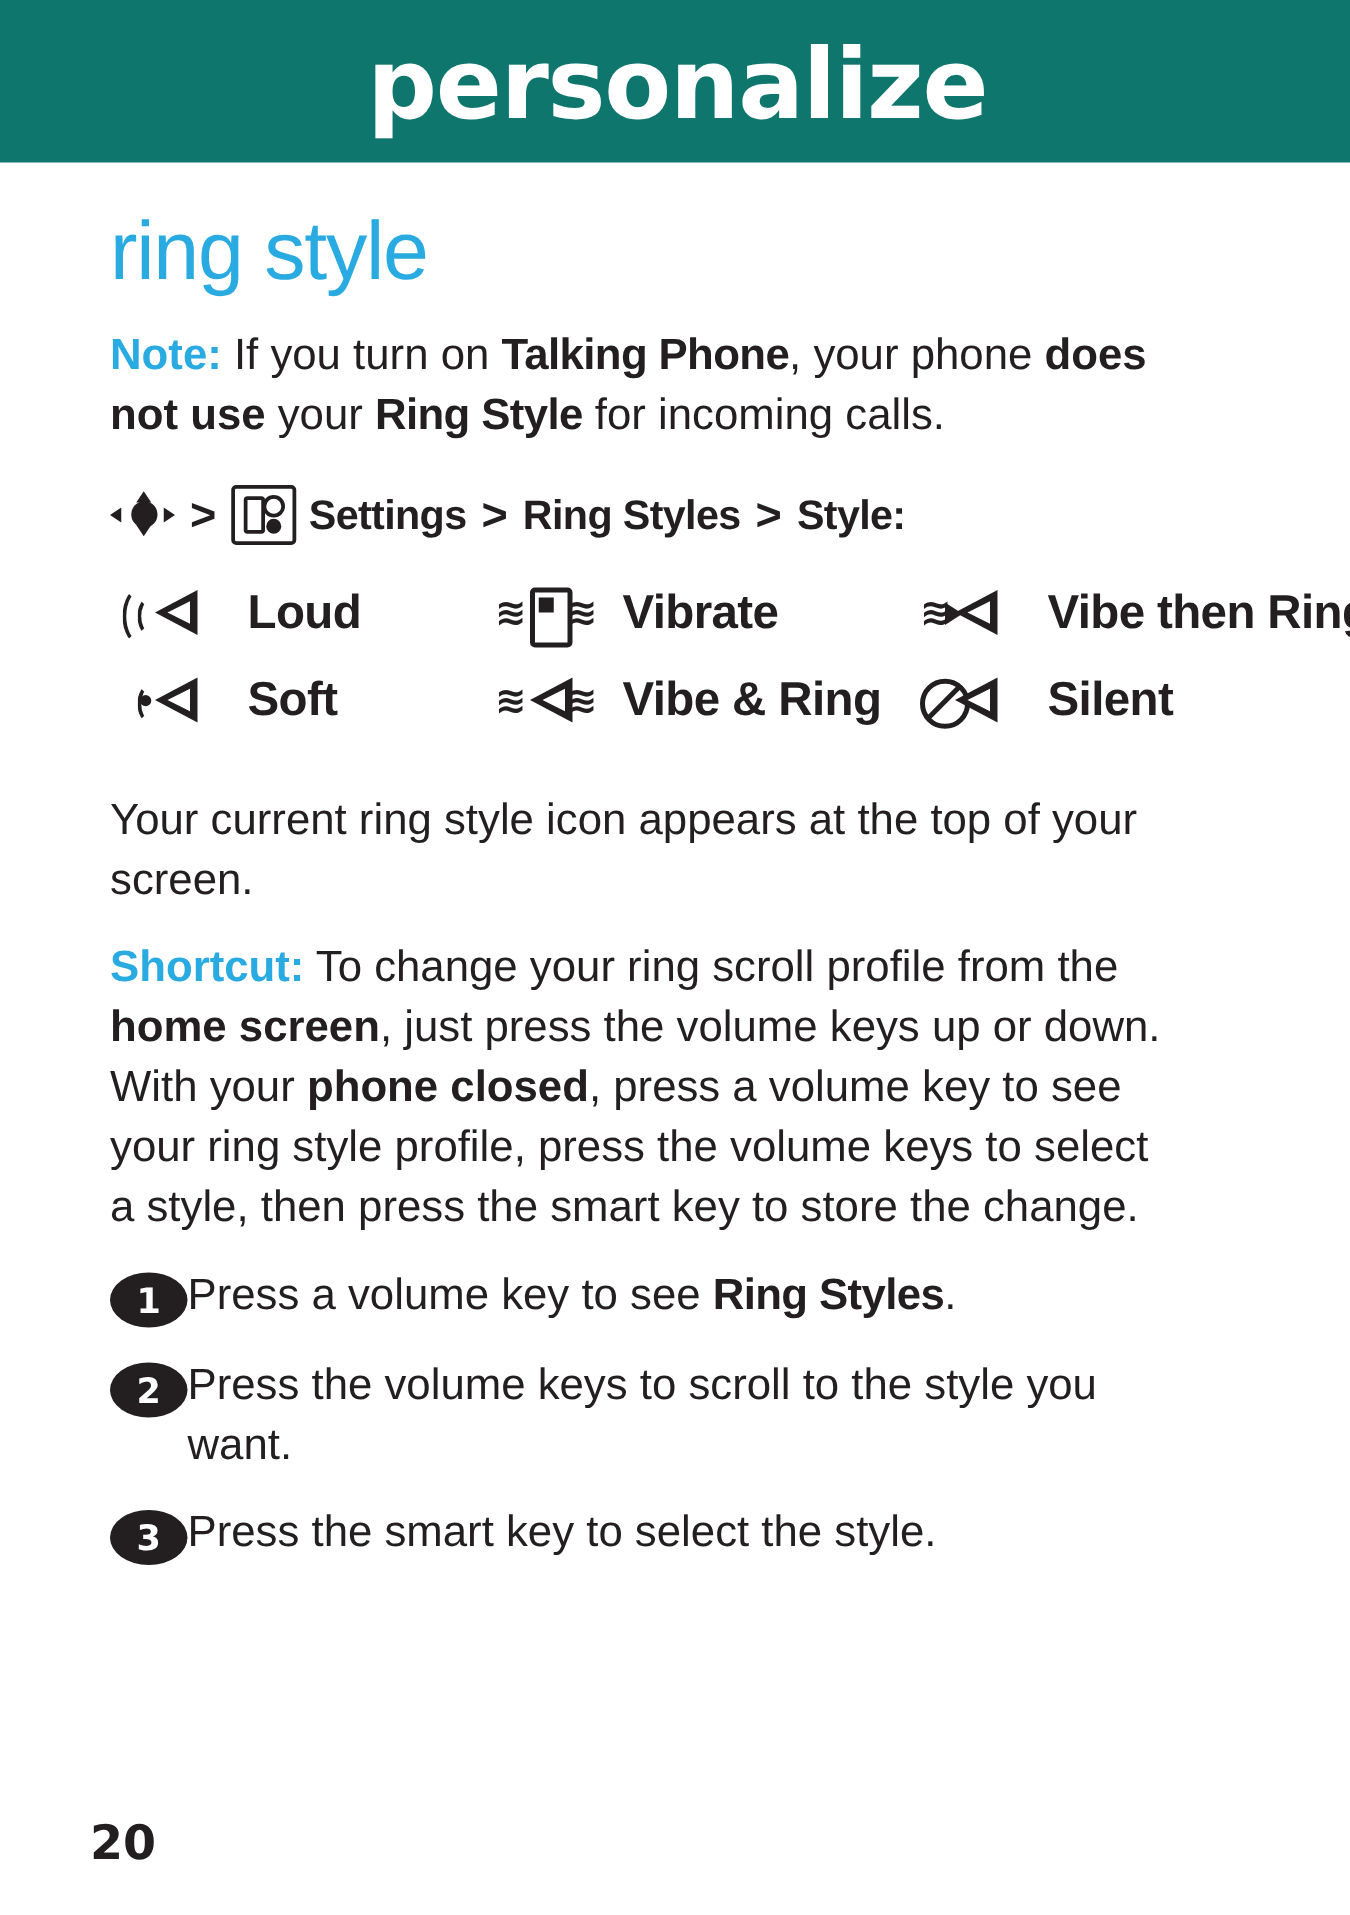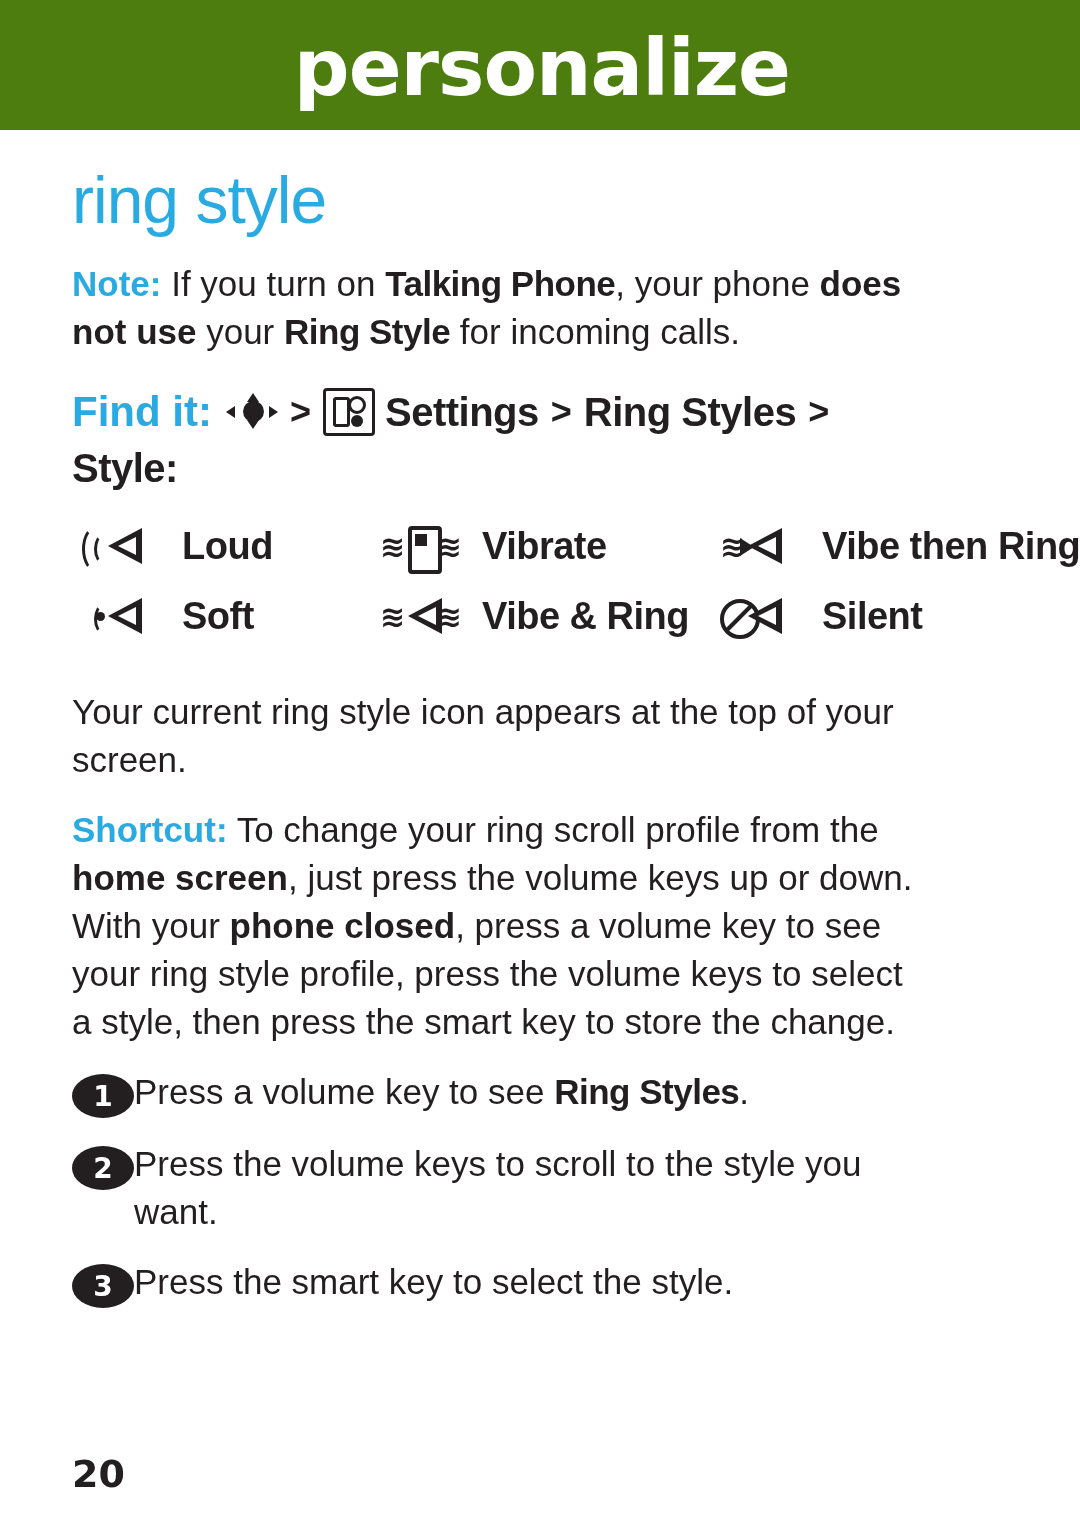--- a/index.html
+++ b/index.html
@@ -21,41 +21,42 @@
     position: relative;
   }
 
   
   .header-band {
     position: absolute;
     top: 0;
     left: 0;
     width: 1080px;
     height: 130px;
-    background: #4d7c0f;
+    background: #0f766e;
   }
   .header-title {
     position: absolute;
     right: 290px;
     top: 18px;
     font-size: 78px;
     font-weight: bold;
     color: #ffffff;
     letter-spacing: -1px;
     line-height: 100px;
     white-space: nowrap;
     font-family: "DejaVu Sans", sans-serif;
   }
 
   
   .content {
     position: absolute;
     top: 130px;
     left: 0;
     width: 996px;
+    padding-left: 16px;
   }
 
   h1.section-title {
     margin: 32px 0 0 72px;
     font-size: 66px;
     font-weight: normal;
     color: #29abe2;
     letter-spacing: -1px;
     line-height: 76px;
     font-family: "Liberation Sans", sans-serif;
@@ -97,21 +98,21 @@
   }
   .findit .sep {
     margin: 0 12px;
     font-weight: bold;
     font-size: 36px;
   }
   .findit .word {
     font-family: "Liberation Sans Narrow", "Liberation Sans", sans-serif;
     font-stretch: condensed;
     font-weight: bold;
-    font-size: 40px;
+    font-size: 33px;
     letter-spacing: -0.5px;
   }
   .findit .stylename {
     font-style: italic;
     font-weight: normal;
     font-size: 40px;
     margin-left: 8px;
   }
 
   
@@ -341,21 +342,20 @@
 
   <div class="content">
 
     <h1 class="section-title">ring style</h1>
 
     <p class="body">
       <span class="bold blue">Note:</span><span> If you turn on </span><span class="cond">Talking Phone</span><span>, your phone </span><span class="bold">does not use</span><span> your </span><span class="cond">Ring Style</span><span> for incoming calls.</span>
     </p>
 
     <div class="findit">
-      <span class="label">Find it:</span>
       <span class="navkey">
         <span class="dot"></span>
           <span class="ar l"></span>
           <span class="ar r"></span>
           <span class="ar u"></span>
           <span class="ar d"></span>
       </span>
       <span class="sep">&gt;</span>
       <span class="wrenchkey"></span>
       <span class="word">Settings</span>

